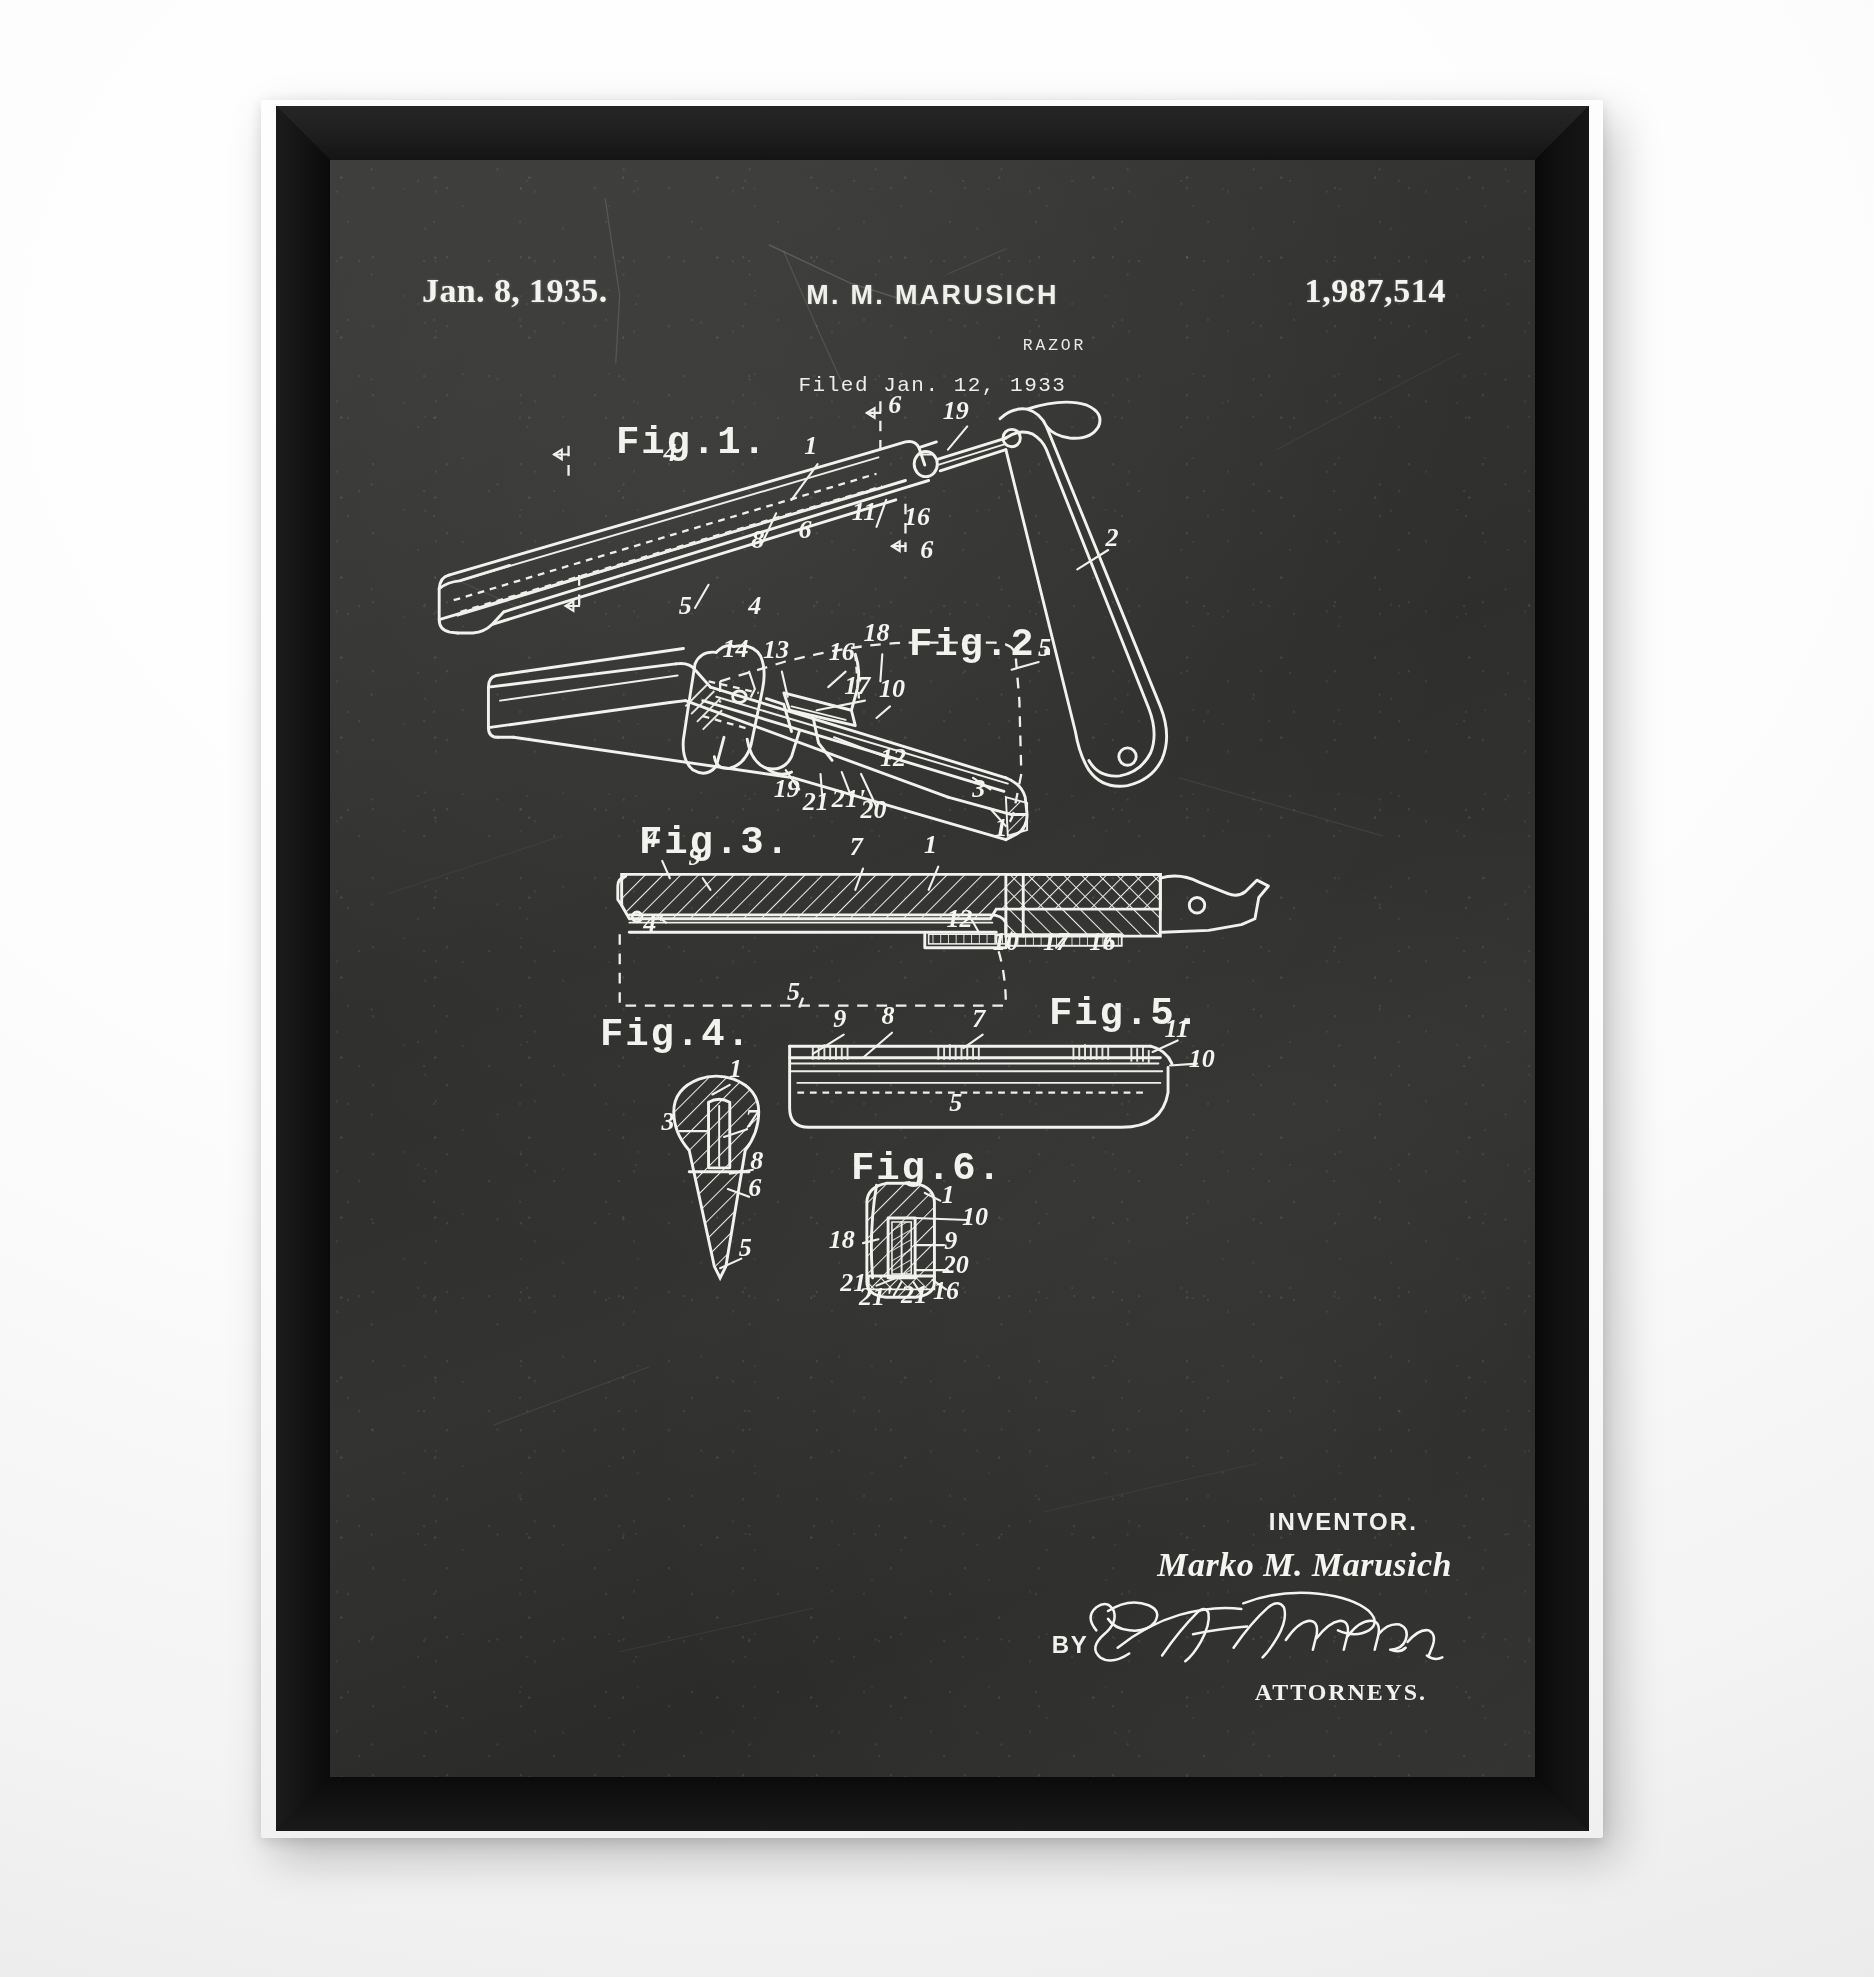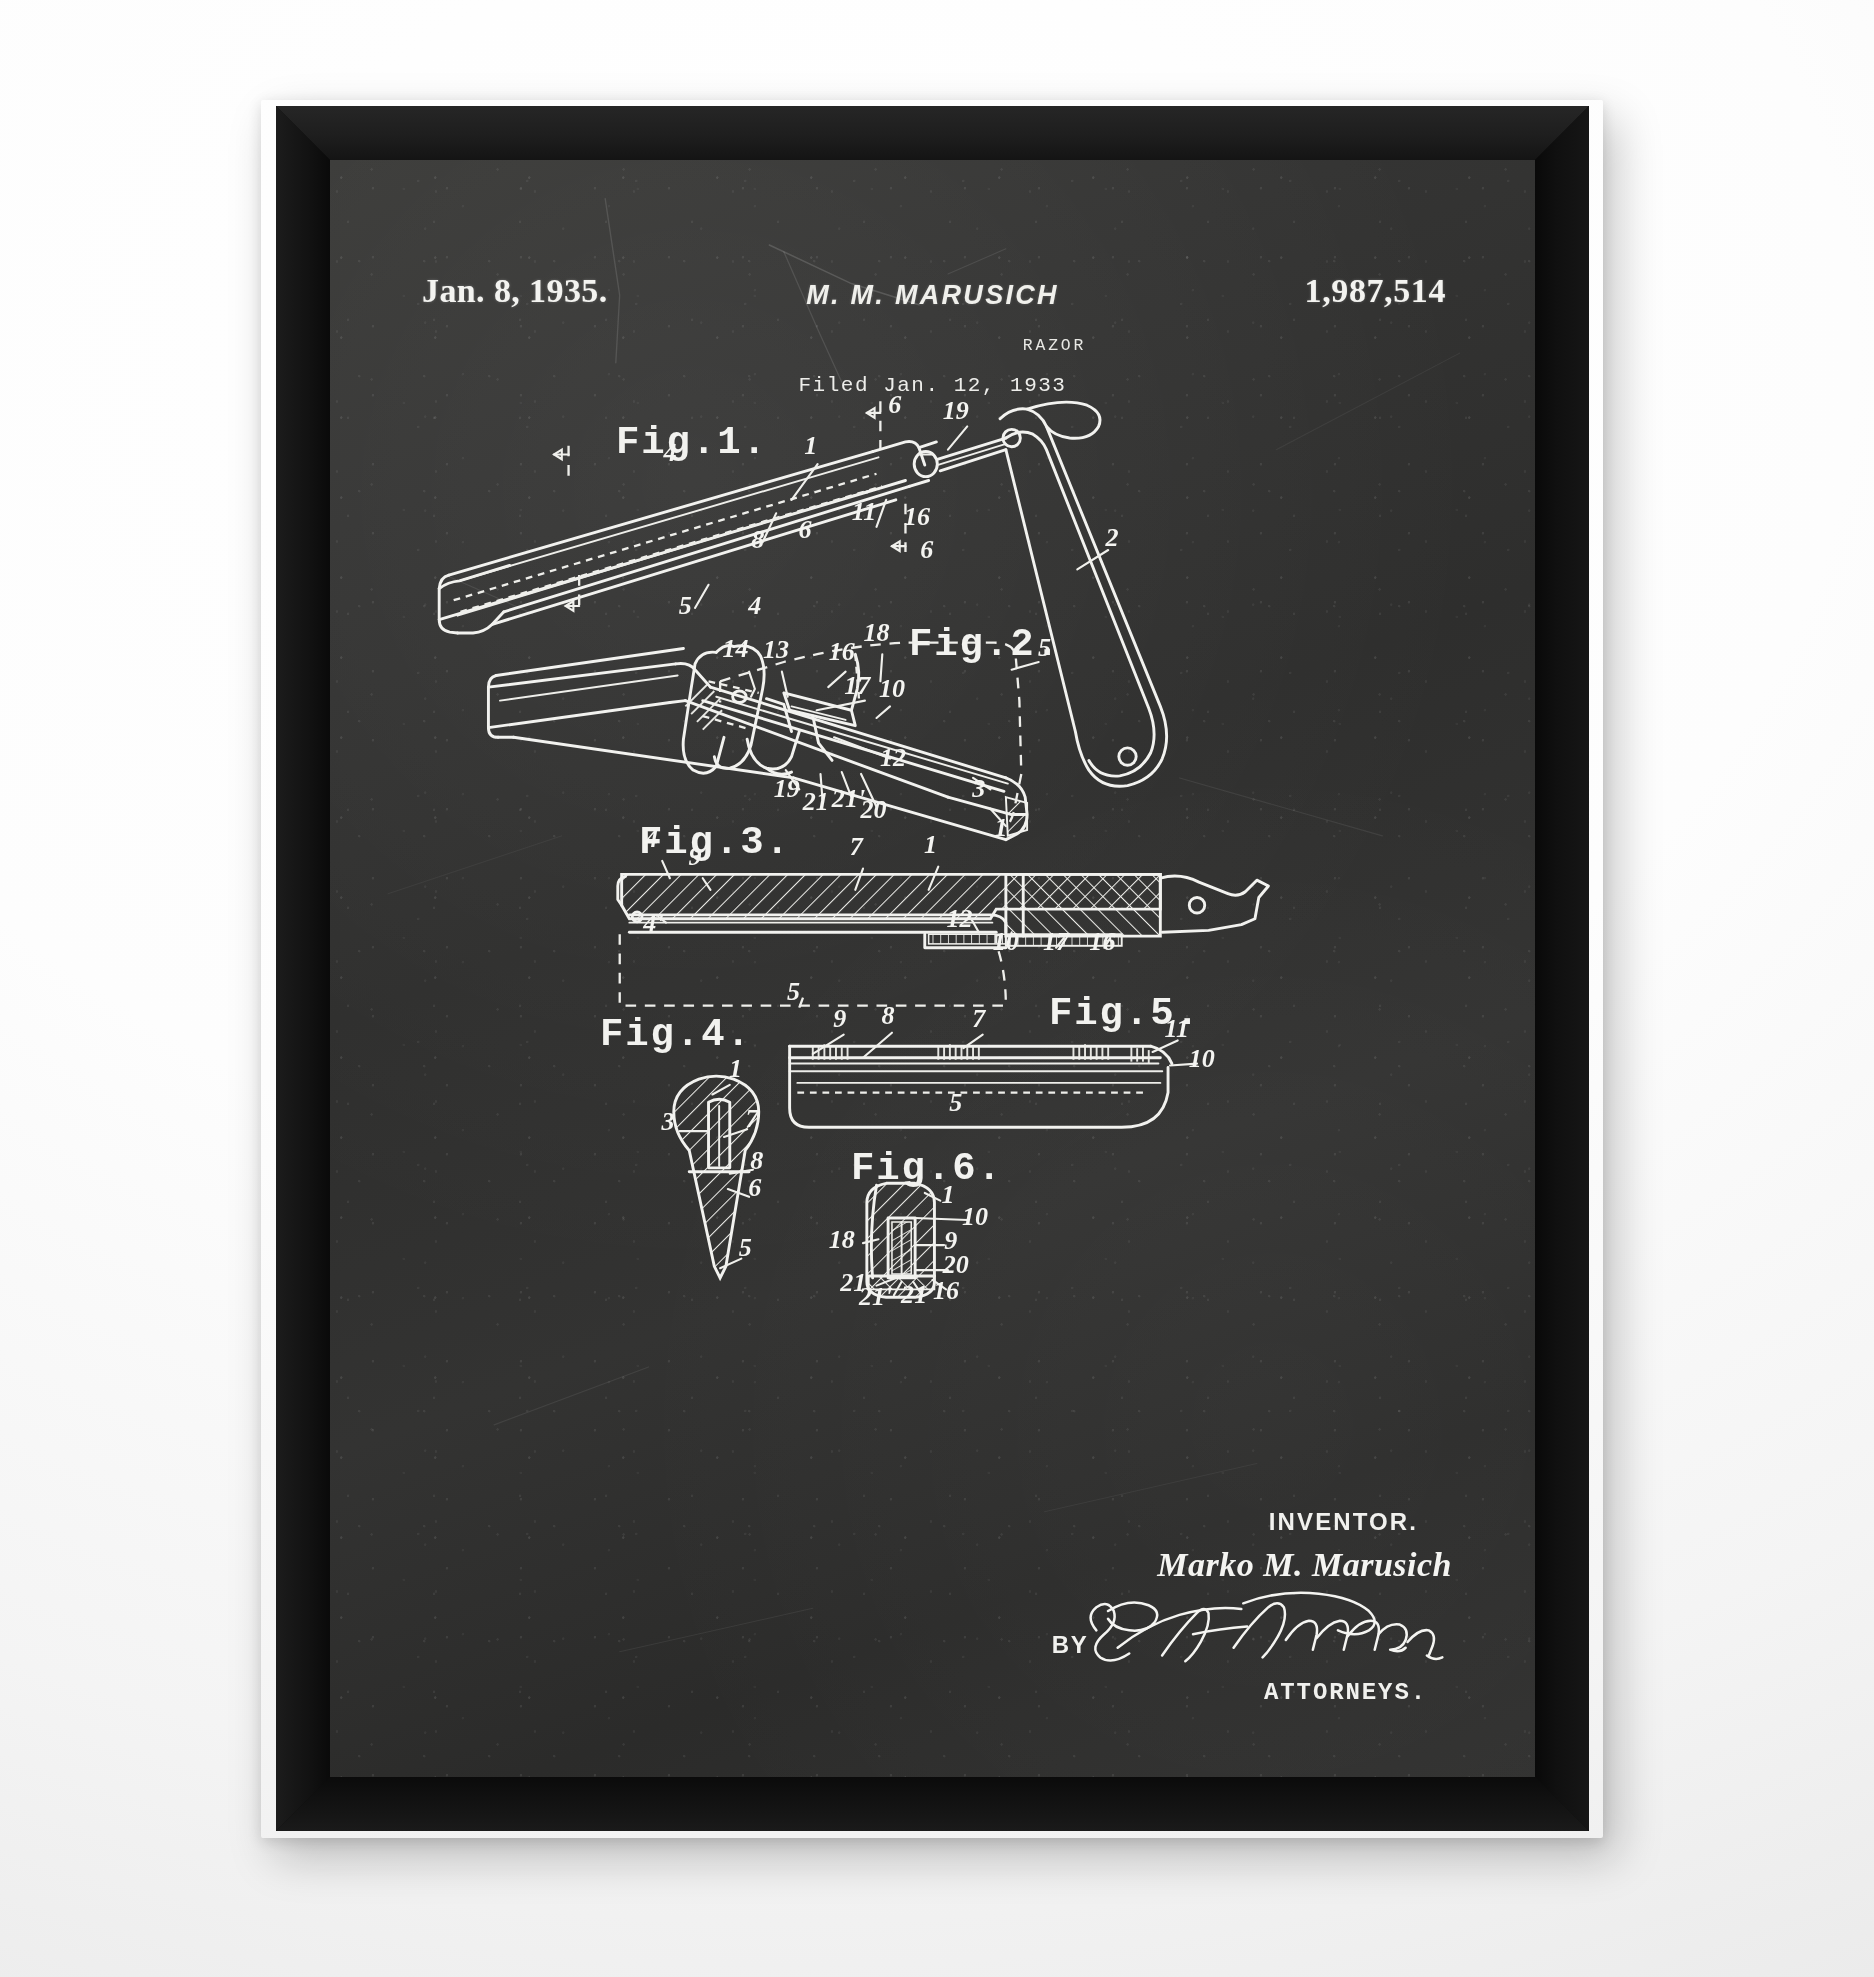--- a/index.html
+++ b/index.html
@@ -87,21 +87,21 @@
   .hdr-date{
     position:absolute;left:92px;top:112px;
     font-family:"Liberation Serif", serif;
     font-weight:bold;font-size:34px;letter-spacing:0.4px;
     color:#f3f3f0;text-shadow:0 0 2.9px rgba(255,255,255,.25);text-align:right;
   }
   .hdr-name{
     position:absolute;left:0;top:120px;width:1205px;text-align:center;
     font-family:"Liberation Sans", sans-serif;
     font-weight:bold;font-size:27px;letter-spacing:2.3px;
-    color:#f0f0ec;text-shadow:0 0 2.9px rgba(255,255,255,.22);font-style:italic;
+    color:#f0f0ec;text-shadow:0 0 2.9px rgba(255,255,255,.22);
   }
   .hdr-num{
     position:absolute;right:89px;top:112px;
     font-family:"Liberation Serif", serif;
     font-weight:bold;font-size:34px;letter-spacing:0.6px;
     color:#f3f3f0;text-shadow:0 0 2.9px rgba(255,255,255,.25);
   }
   .hdr-sub{
     position:absolute;left:0;top:176px;width:1449px;text-align:center;
     font-family:"Liberation Mono", monospace;
@@ -149,21 +149,21 @@
     font-size:34px;letter-spacing:0.5px;color:#f4f4f1;margin-top:10px;
   }
   .sig-byline{position:relative;height:93px;margin-top:1.9px;}
   .sig-by{
     position:absolute;left:5.8px;top:17.4px;
     font-family:"Liberation Sans", sans-serif;font-weight:bold;
     font-size:24px;letter-spacing:1.5px;color:#f1f1ee;margin-top:28px;
   }
   #sig-script{position:absolute;left:33px;top:-5.8px;}
   .sig-att{
-    font-family:Liberation Mono, monospace;font-weight:bold;
+    font-family:Liberation Serif, serif;font-weight:bold;
     font-size:24px;letter-spacing:1.9px;color:#f1f1ee;margin-right:25px;
   }
 </style>
 </head>
 <body>
 
 <div id="wall"></div>
 <div id="wall-shadow"></div>
 
 <div id="frame">

